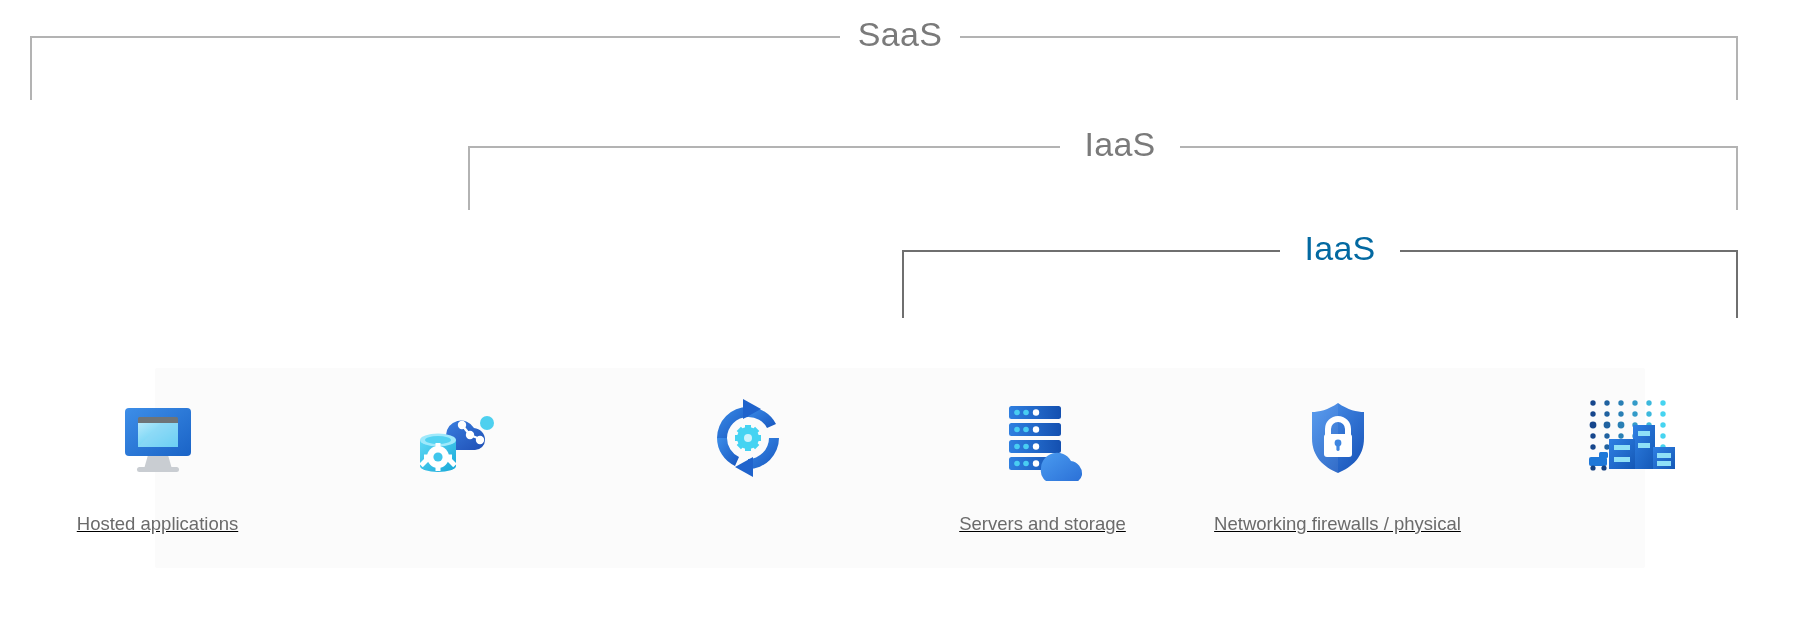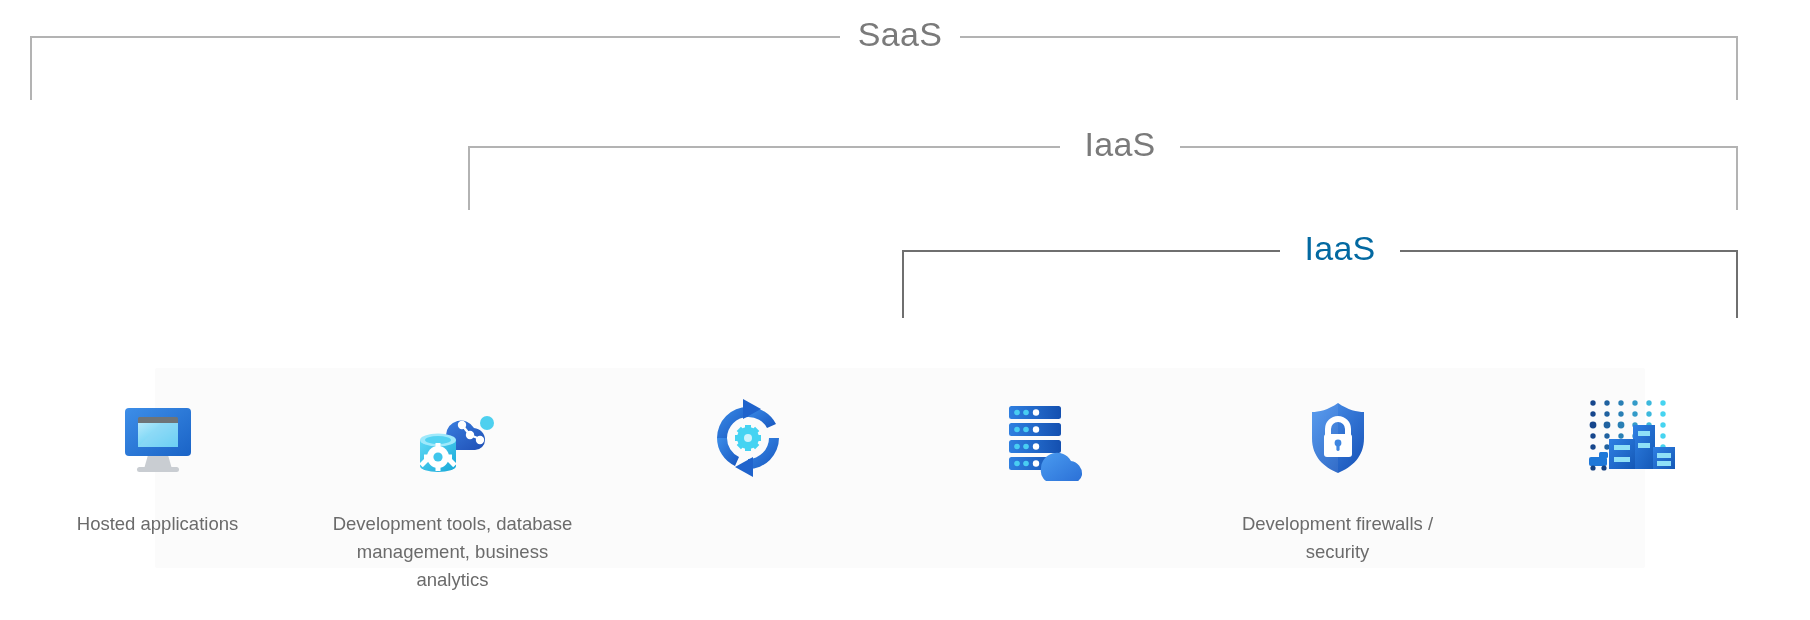--- a/index.html
+++ b/index.html
@@ -70,20 +70,21 @@
     left: 0;
     top: 392px;
     width: 1810px;
     display: flex;
   }
   .col {
     width: 295px;
     display: flex;
     flex-direction: column;
     align-items: center;
+    text-decoration: underline;
   }
   .col:nth-child(1) { margin-left: 10px; }
   .icon-box {
     width: 92px;
     height: 92px;
     display: flex;
     align-items: center;
     justify-content: center;
   }
   .caption {
@@ -182,21 +183,20 @@
           </g>
           <g fill="#ffffff">
             <rect x="25.5" y="48" width="5" height="28"></rect>
             <rect x="14" y="59.5" width="28" height="5"></rect>
             <rect x="17" y="50" width="5" height="24" transform="rotate(45 19.5 62)"></rect>
             <rect x="34" y="50" width="5" height="24" transform="rotate(-45 36.5 62)"></rect>
           </g>
           <circle cx="28" cy="62" r="4.6" fill="#3fc6ec"></circle>
         </svg>
       </div>
-      <div class="caption">Development tools, database management, business analytics</div>
     </div>
 
     <div class="col">
       <div class="icon-box">
         <svg width="86" height="86" viewBox="0 0 86 86" aria-hidden="true">
           <defs>
             <linearGradient id="arr-g" x1="0" y1="0" x2="1" y2="1">
               <stop offset="0" stop-color="#3b8de9"></stop>
               <stop offset="1" stop-color="#1756bf"></stop>
             </linearGradient>
@@ -250,40 +250,41 @@
           </g>
           <g fill="#ffffff">
             <circle cx="36" cy="17.5" r="3.2"></circle>
             <circle cx="36" cy="34.5" r="3.2"></circle>
             <circle cx="36" cy="51.5" r="3.2"></circle>
             <circle cx="36" cy="68.5" r="3.2"></circle>
           </g>
           <path d="M41 74 a16 16 0 0 1 30-8 a13 13 0 0 1 11 14 a10 10 0 0 1-10 8 H52 a12 12 0 0 1-11-14 z" fill="url(#clo-g)"></path>
         </svg>
       </div>
+      <div class="caption">Servers and storage</div>
     </div>
 
     <div class="col">
       <div class="icon-box">
         <svg width="86" height="86" viewBox="0 0 86 86" aria-hidden="true">
           <defs>
             <linearGradient id="sh-g" x1="0" y1="0" x2="1" y2="1">
               <stop offset="0" stop-color="#4e96ef"></stop>
               <stop offset="1" stop-color="#1550b6"></stop>
             </linearGradient>
           </defs>
           <path d="M43 8 C33 15 24 17 17 17 v26 c0 19 12 29 26 35 c14-6 26-16 26-35 V17 c-7 0-16-2-26-9 z" fill="url(#sh-g)"></path>
           <path d="M43 8 C33 15 24 17 17 17 v26 c0 19 12 29 26 35 z" fill="#ffffff" opacity="0.07"></path>
           <path d="M33 40 v-6 a10 10 0 0 1 20 0 v6" fill="none" stroke="#ffffff" stroke-width="6"></path>
           <rect x="29" y="39" width="28" height="23" rx="3" fill="#ffffff"></rect>
           <circle cx="43" cy="48" r="3.4" fill="#3f86e0"></circle>
           <rect x="41.4" y="48" width="3.2" height="8" rx="1.4" fill="#3f86e0"></rect>
         </svg>
       </div>
-      <div class="caption">Development firewalls / security</div>
+      <div class="caption">Networking firewalls / physical</div>
     </div>
 
     <div class="col">
       <div class="icon-box">
         <svg width="92" height="86" viewBox="0 0 92 86" aria-hidden="true">
           <defs>
             <linearGradient id="bld-g" x1="0" y1="0" x2="1" y2="1">
               <stop offset="0" stop-color="#2f80e4"></stop>
               <stop offset="1" stop-color="#1458b6"></stop>
             </linearGradient>

